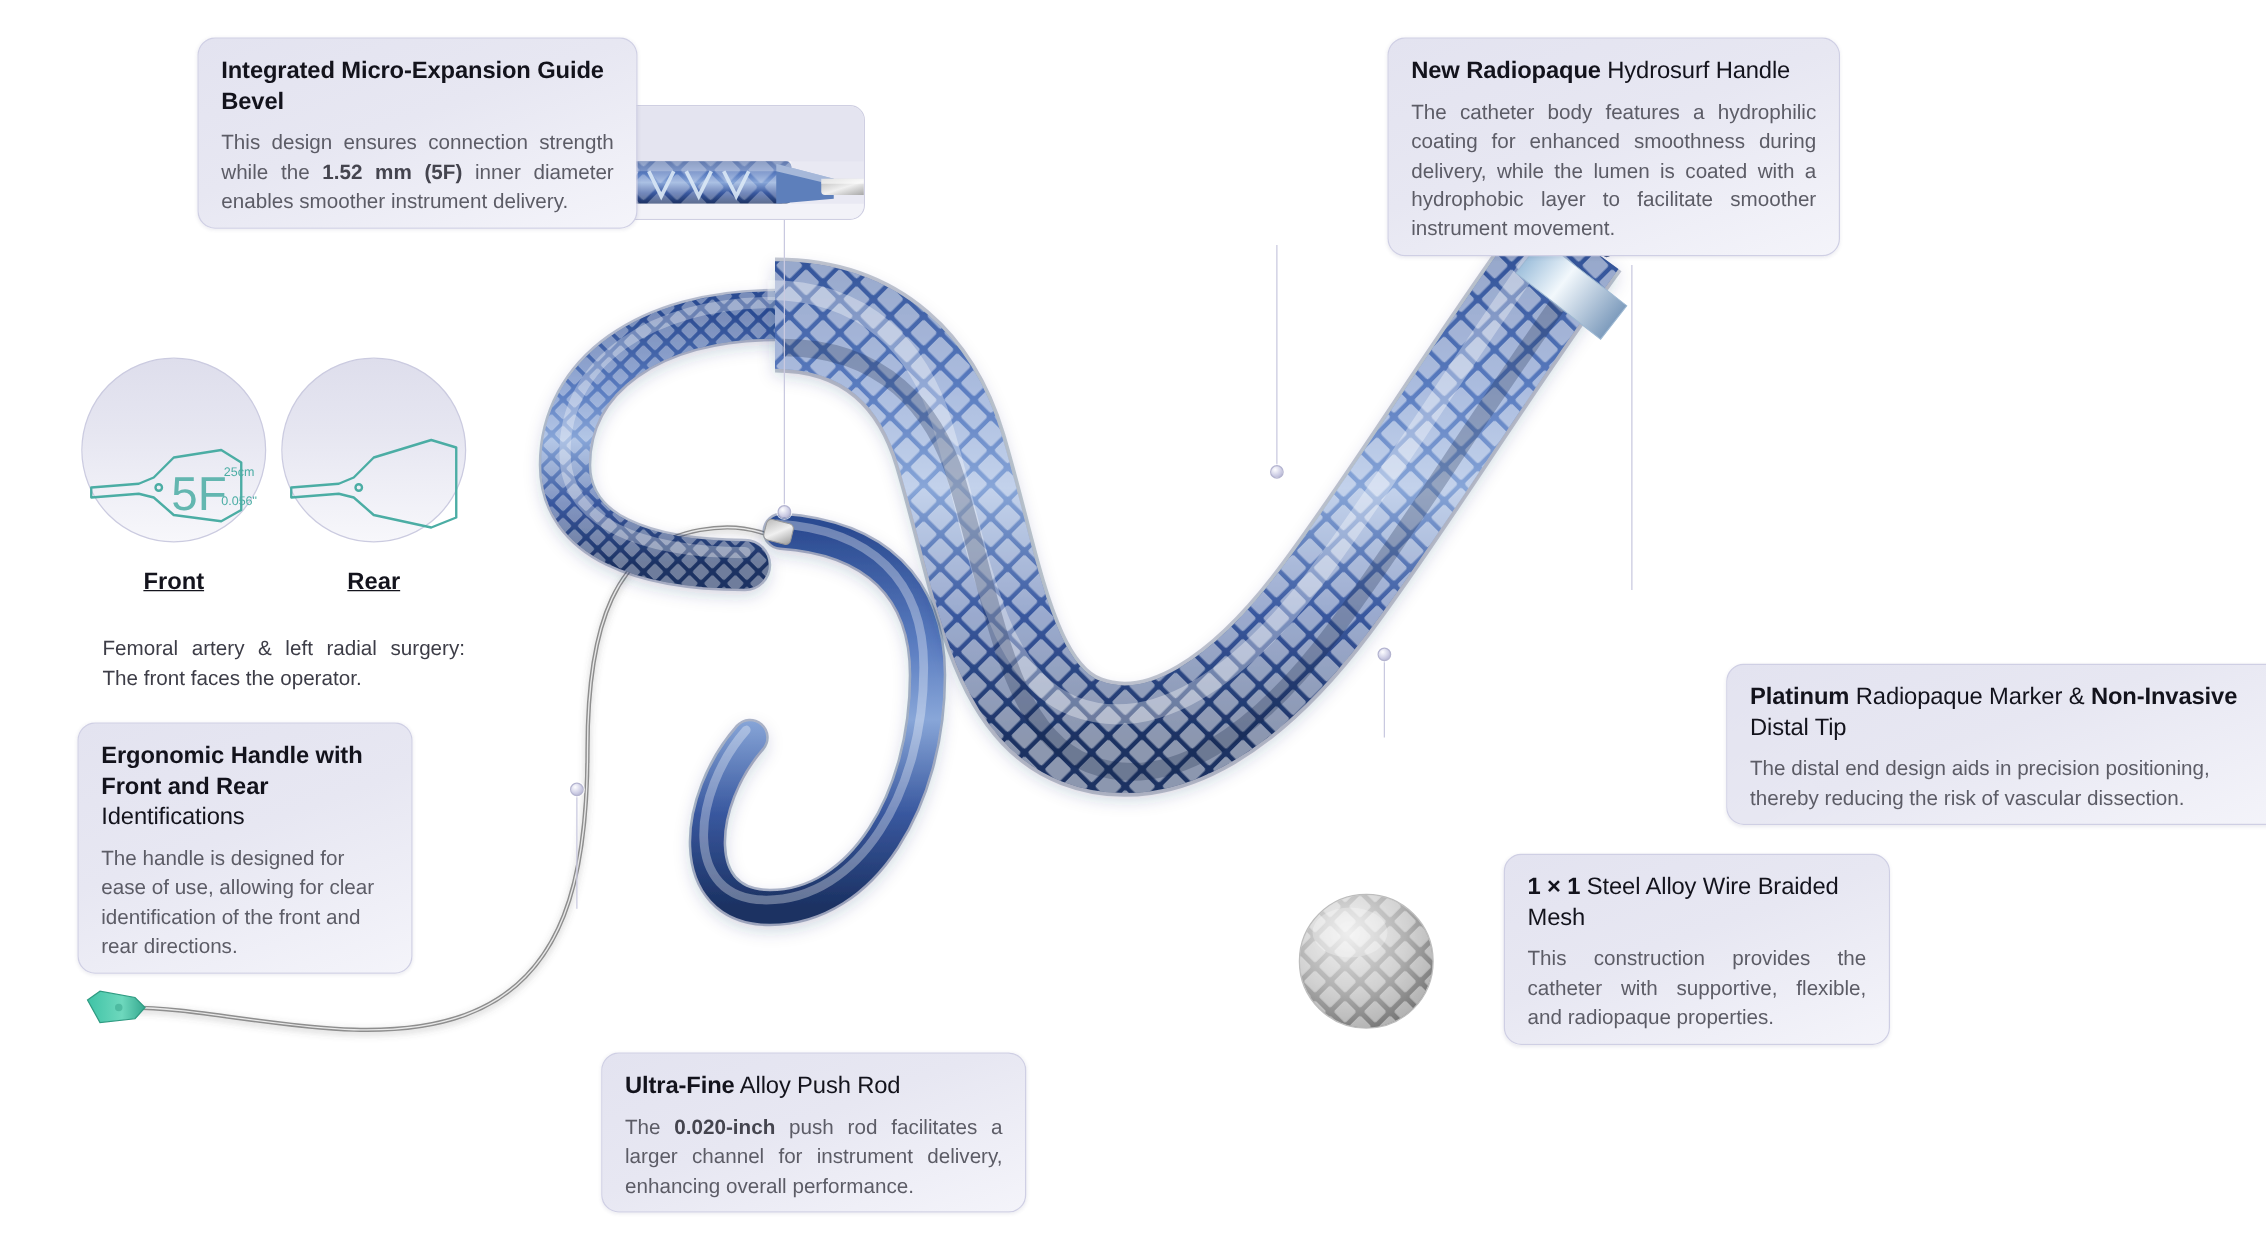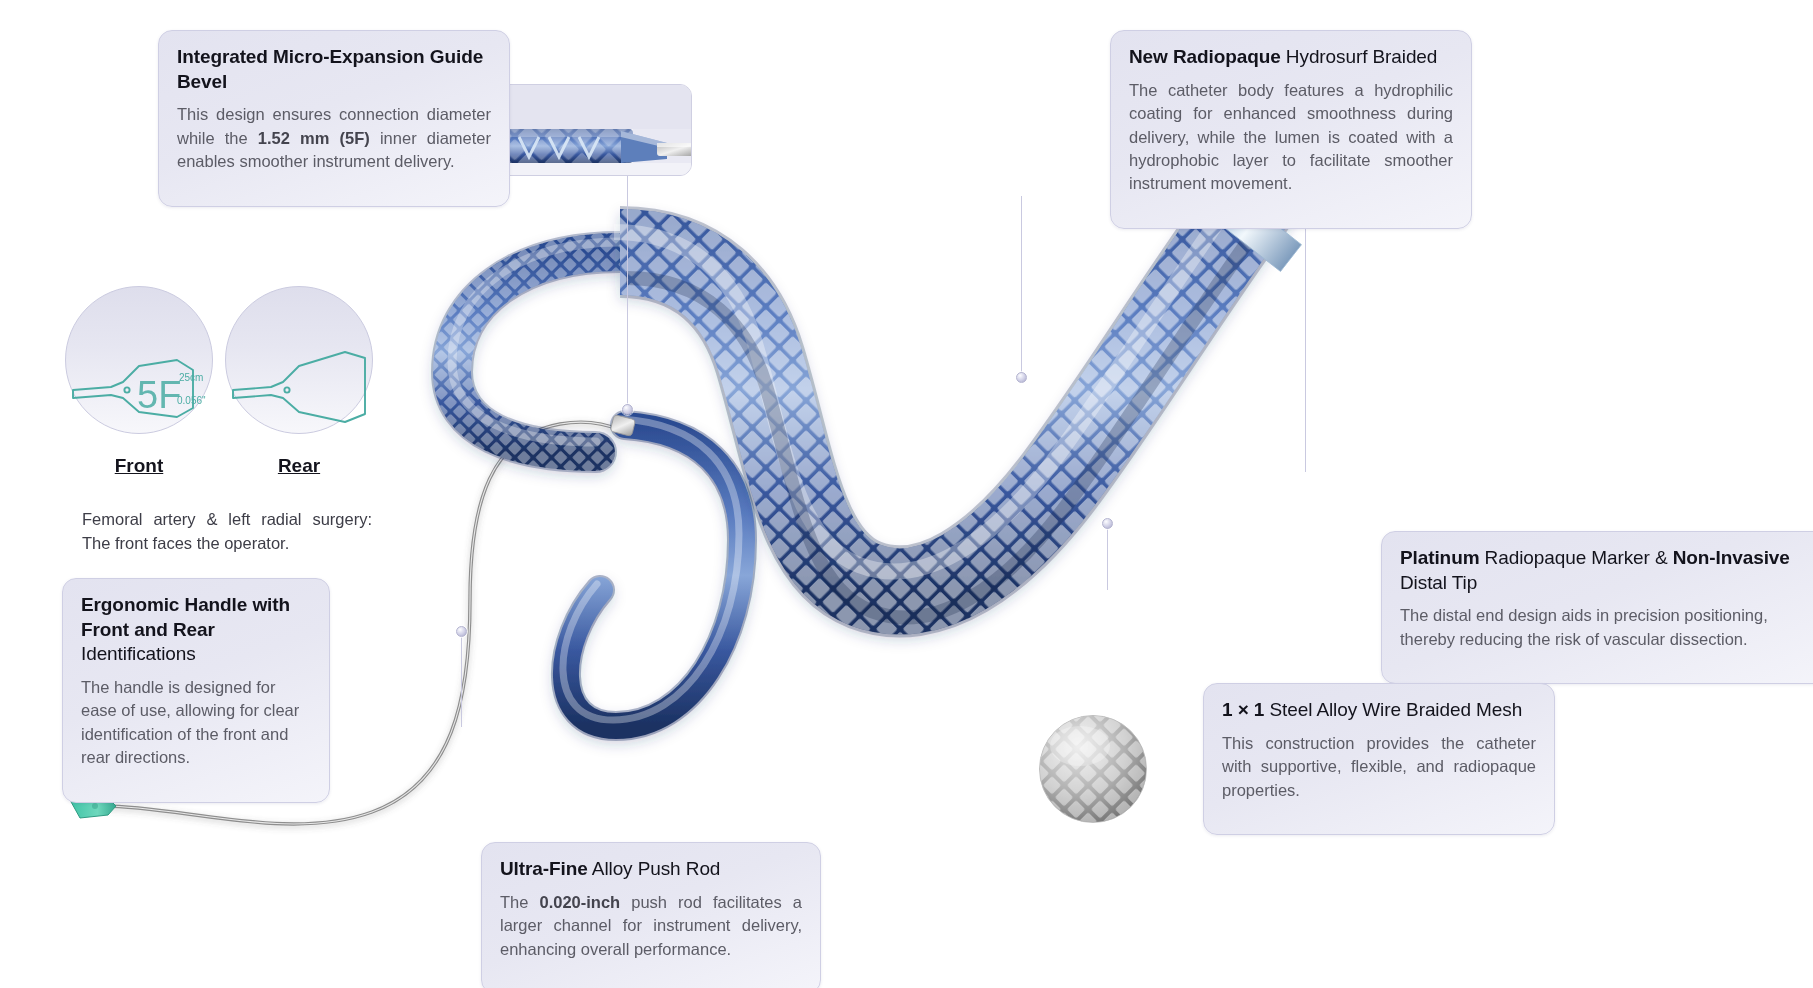--- a/index.html
+++ b/index.html
@@ -12,21 +12,21 @@
   }
   #stage { position: relative; width: 1813px; height: 988px; background:#fff; }
 
   
   .card {
     position: absolute;
     border-radius: 14px;
     background: linear-gradient(160deg, #e3e3f0 0%, #e7e7f2 45%, #f4f4fa 100%);
     border: 1px solid #cfcfe4;
     box-shadow: 0 1px 3px rgba(60,60,110,.10);
-    padding: 14px 18px 32px 18px;
+    padding: 14px 18px 8px 18px;
   }
   .card h3 {
     font-size: 19px;
     line-height: 1.30;
     color: #13131c;
     font-weight: 400;
     margin-bottom: 9px;
     letter-spacing: -.1px;
   }
   .card h3 b { font-weight: 700; }
@@ -306,43 +306,43 @@
   </svg>
   <div class="fr-label" style="left:225px; top:455px;">Rear</div>
 
   <div class="fr-caption" style="left:82px; top:508px;">Femoral artery &amp; left radial surgery: The front faces the operator.</div>
 
   <div class="card" style="left:158px; top:30px; width:352px;">
     <h3>
       <b>Integrated Micro-Expansion Guide Bevel</b><span></span>
     </h3>
     <p>
-      <span>This design ensures connection diameter while the </span><b>1.52 mm (5F)</b><span> inner diameter enables smoother instrument delivery.</span>
+      <span>This design ensures connection strength while the </span><b>1.52 mm (5F)</b><span> inner diameter enables smoother instrument delivery.</span>
     </p>
   </div>
 
   <div class="card" style="left:1110px; top:30px; width:362px;">
     <h3>
-      <b>New Radiopaque</b><span> Hydrosurf Braided</span>
+      <b>New Radiopaque</b><span> Hydrosurf Handle</span>
     </h3>
     <p>
       <span>The catheter body features a hydrophilic coating for enhanced smoothness during delivery, while the lumen is coated with a hydrophobic layer to facilitate smoother instrument movement.</span>
     </p>
   </div>
 
   <div class="card nojust" style="left:1381px; top:531px; width:451px;">
     <h3>
       <b>Platinum</b><span> Radiopaque Marker &amp; </span><b>Non-Invasive</b><span> Distal Tip</span>
     </h3>
     <p>
       <span>The distal end design aids in precision positioning, thereby reducing the risk of vascular dissection.</span>
     </p>
   </div>
 
-  <div class="card" style="left:1203px; top:683px; width:352px;">
+  <div class="card" style="left:1203px; top:683px; width:309px;">
     <h3>
       <b>1 × 1</b><span> Steel Alloy Wire Braided Mesh</span>
     </h3>
     <p>
       <span>This construction provides the catheter with supportive, flexible, and radiopaque properties.</span>
     </p>
   </div>
 
   <div class="card nojust" style="left:62px; top:578px; width:268px;">
     <h3>

